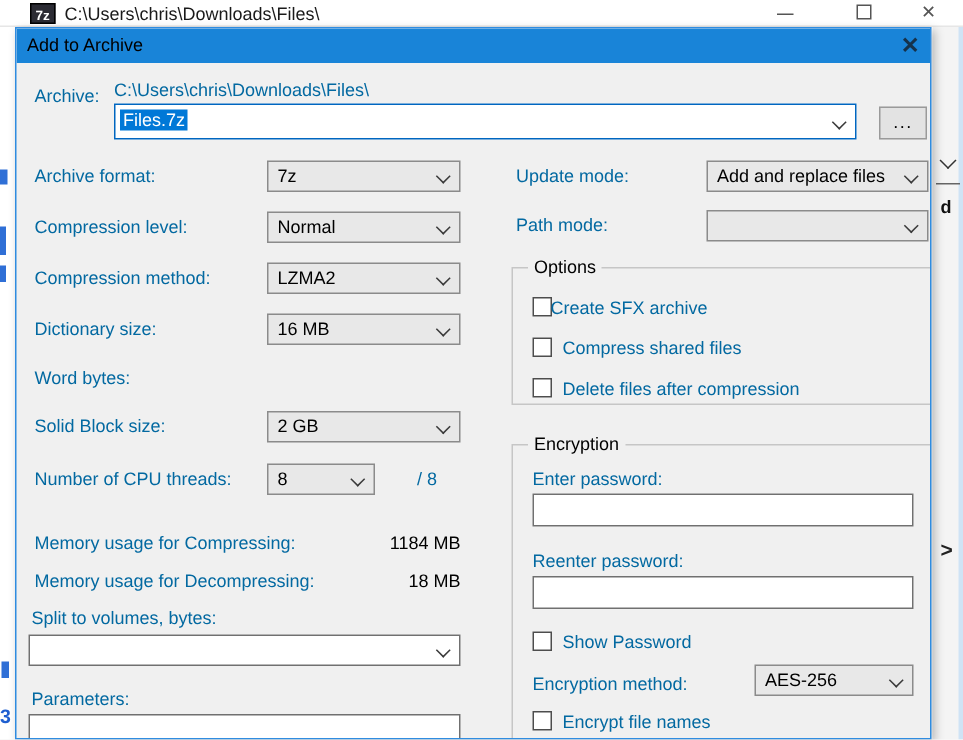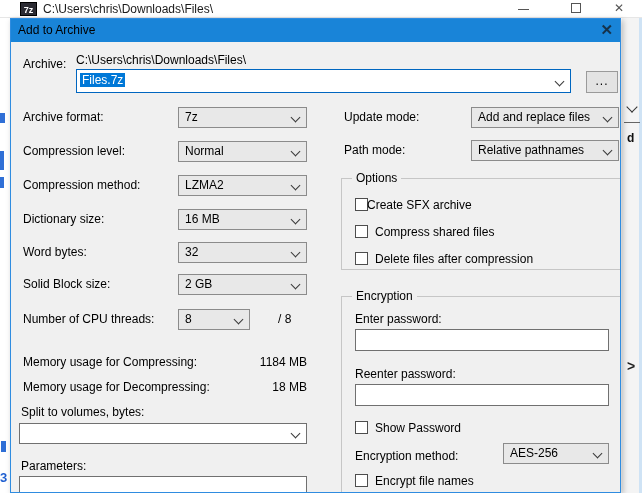--- a/index.html
+++ b/index.html
@@ -31,21 +31,21 @@
   .bg-frag-text { position:absolute; left:0; top:470px; color:#1f5fd0; font-size:13px; font-weight:bold; }
 
   
   .dialog { position:absolute; left:10px; top:18px; width:611px; height:475px;
     background:#f0f0f0; border:1px solid #2f8ce0; overflow:hidden; box-shadow:2px 2px 6px rgba(0,0,0,0.25); }
   .dlg-titlebar { position:absolute; left:0; top:0; width:100%; height:23px; background:#1984d8; }
   .dlg-title { position:absolute; left:7px; top:4px; color:#000000; }
   .dlg-close { position:absolute; right:7px; top:2px; color:#16324a; font-size:15px; font-weight:bold; cursor:default; }
   .dlg-body { position:absolute; left:0; top:23px; width:611px; height:452px; }
 
-  .lbl { position:absolute; white-space:nowrap; color:#000000; }
+  .lbl { position:absolute; white-space:nowrap; color:#0369a1; }
   .val { position:absolute; white-space:nowrap; color:#000; }
 
   
   .dropdown { position:absolute; height:21px; background:#e8e8e8; border:1px solid #8b8b8b;
     padding:2px 18px 0 6px; overflow:hidden; white-space:nowrap; }
   .chev { position:absolute; right:7px; top:6px; width:7px; height:7px;
     border-left:1.3px solid #3a3a3a; border-bottom:1.3px solid #3a3a3a; transform:rotate(-45deg); }
   .white-combo { position:absolute; height:21px; background:#fff; border:1px solid #707070; }
   .text-input { position:absolute; background:#fff; border:1px solid #707070; font-family:"Liberation Sans",sans-serif; font-size:12px; padding:0 4px; }
 
@@ -112,23 +112,20 @@
     <div class="dropdown" style="left:167px; top:133px; width:129px;">
       <span>LZMA2</span><span class="chev"></span>
     </div>
 
     <span class="lbl" style="left:12px; top:170px;">Dictionary size:</span>
     <div class="dropdown" style="left:167px; top:167px; width:129px;">
       <span>16 MB</span><span class="chev"></span>
     </div>
 
     <span class="lbl" style="left:12px; top:203px;">Word bytes:</span>
-    <div class="dropdown" style="left:167px; top:200px; width:129px;">
-      <span>32</span><span class="chev"></span>
-    </div>
 
     <span class="lbl" style="left:12px; top:235px;">Solid Block size:</span>
     <div class="dropdown" style="left:167px; top:232px; width:129px;">
       <span>2 GB</span><span class="chev"></span>
     </div>
 
     <span class="lbl" style="left:12px; top:270px;">Number of CPU threads:</span>
     <div class="dropdown" style="left:167px; top:267px; width:72px;">
       <span>8</span><span class="chev"></span>
     </div>
@@ -148,21 +145,21 @@
     <span class="lbl" style="left:10px; top:417px;">Parameters:</span>
     <input class="text-input" style="left: 8px; top: 434px; width: 288px; height: 38px;" value="">
 
     <span class="lbl" style="left:333px; top:68px;">Update mode:</span>
     <div class="dropdown" style="left:460px; top:65px; width:148px;">
       <span>Add and replace files</span><span class="chev"></span>
     </div>
 
     <span class="lbl" style="left:333px; top:101px;">Path mode:</span>
     <div class="dropdown" style="left:460px; top:98px; width:148px;">
-      <span>Relative pathnames</span><span class="chev"></span>
+      <span class="chev"></span>
     </div>
 
     <div class="groupbox" style="left:330px; top:136px; width:281px; height:92px;">
       <span class="group-title">Options</span>
     </div>
     <div class="checkbox" style="left:344px; top:156px;"></div>
     <span class="lbl" style="left:356px; top:156px;">Create SFX archive</span>
     <div class="checkbox" style="left:344px; top:183px;"></div>
     <span class="lbl" style="left:364px; top:183px;">Compress shared files</span>
     <div class="checkbox" style="left:344px; top:210px;"></div>

